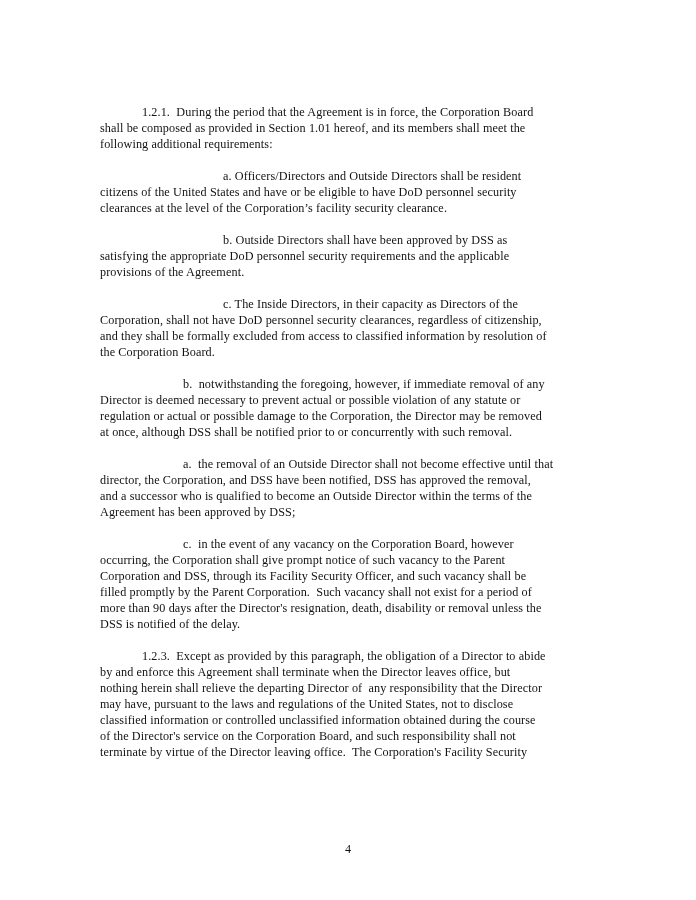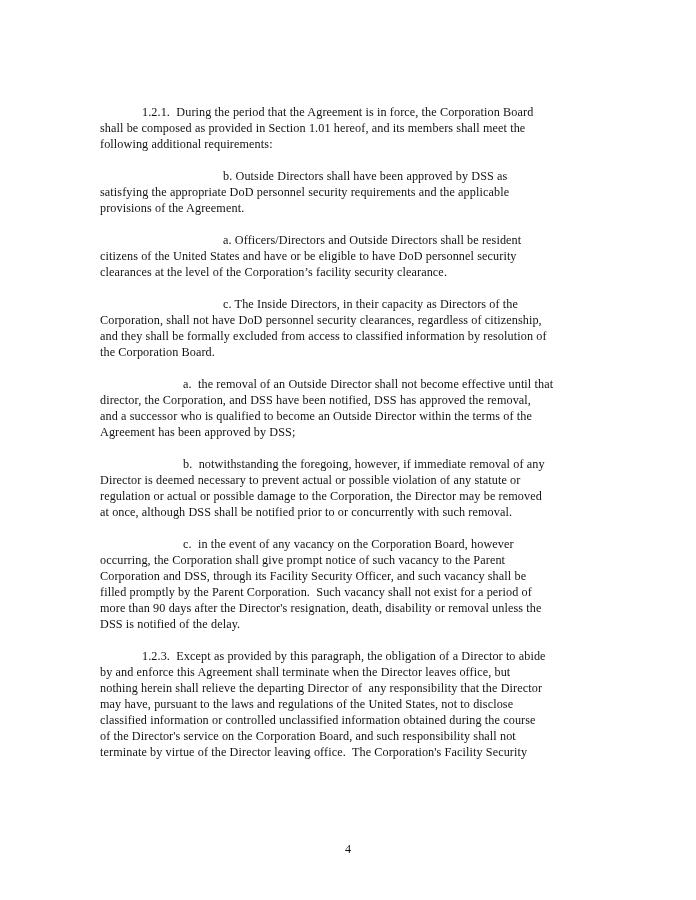--- a/index.html
+++ b/index.html
@@ -43,38 +43,38 @@
   }
 </style>
 </head>
 <body>
 
 <div class="page">
   <div class="doc-body">
     <div class="para ind-half">1.2.1.  During the period that the Agreement is in force, the Corporation Board
 shall be composed as provided in Section 1.01 hereof, and its members shall meet the
 following additional requirements:</div>
+    <div class="para ind-onehalf">a. Officers/Directors and Outside Directors shall be resident
+citizens of the United States and have or be eligible to have DoD personnel security
+clearances at the level of the Corporation’s facility security clearance.</div>
     <div class="para ind-onehalf">b. Outside Directors shall have been approved by DSS as
 satisfying the appropriate DoD personnel security requirements and the applicable
 provisions of the Agreement.</div>
-    <div class="para ind-onehalf">a. Officers/Directors and Outside Directors shall be resident
-citizens of the United States and have or be eligible to have DoD personnel security
-clearances at the level of the Corporation’s facility security clearance.</div>
     <div class="para ind-onehalf">c. The Inside Directors, in their capacity as Directors of the
 Corporation, shall not have DoD personnel security clearances, regardless of citizenship,
 and they shall be formally excluded from access to classified information by resolution of
 the Corporation Board.</div>
+    <div class="para ind-one">b.  notwithstanding the foregoing, however, if immediate removal of any
+Director is deemed necessary to prevent actual or possible violation of any statute or
+regulation or actual or possible damage to the Corporation, the Director may be removed
+at once, although DSS shall be notified prior to or concurrently with such removal.</div>
     <div class="para ind-one">a.  the removal of an Outside Director shall not become effective until that
 director, the Corporation, and DSS have been notified, DSS has approved the removal,
 and a successor who is qualified to become an Outside Director within the terms of the
 Agreement has been approved by DSS;</div>
-    <div class="para ind-one">b.  notwithstanding the foregoing, however, if immediate removal of any
-Director is deemed necessary to prevent actual or possible violation of any statute or
-regulation or actual or possible damage to the Corporation, the Director may be removed
-at once, although DSS shall be notified prior to or concurrently with such removal.</div>
     <div class="para ind-one">c.  in the event of any vacancy on the Corporation Board, however
 occurring, the Corporation shall give prompt notice of such vacancy to the Parent
 Corporation and DSS, through its Facility Security Officer, and such vacancy shall be
 filled promptly by the Parent Corporation.  Such vacancy shall not exist for a period of
 more than 90 days after the Director's resignation, death, disability or removal unless the
 DSS is notified of the delay.</div>
     <div class="para ind-half">1.2.3.  Except as provided by this paragraph, the obligation of a Director to abide
 by and enforce this Agreement shall terminate when the Director leaves office, but
 nothing herein shall relieve the departing Director of  any responsibility that the Director
 may have, pursuant to the laws and regulations of the United States, not to disclose

